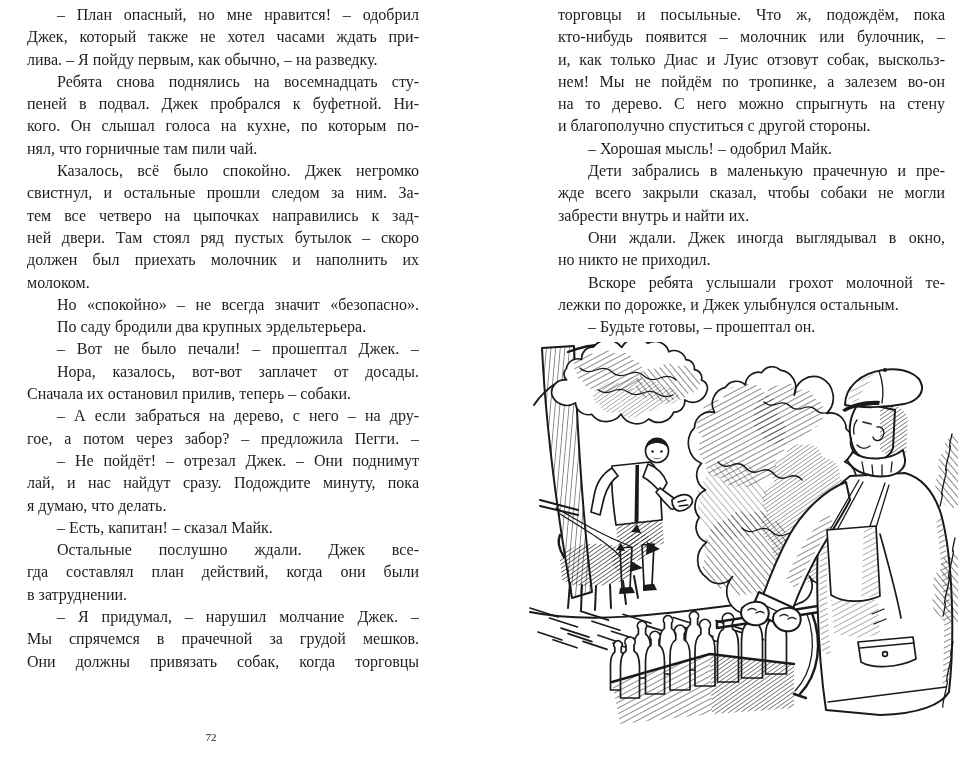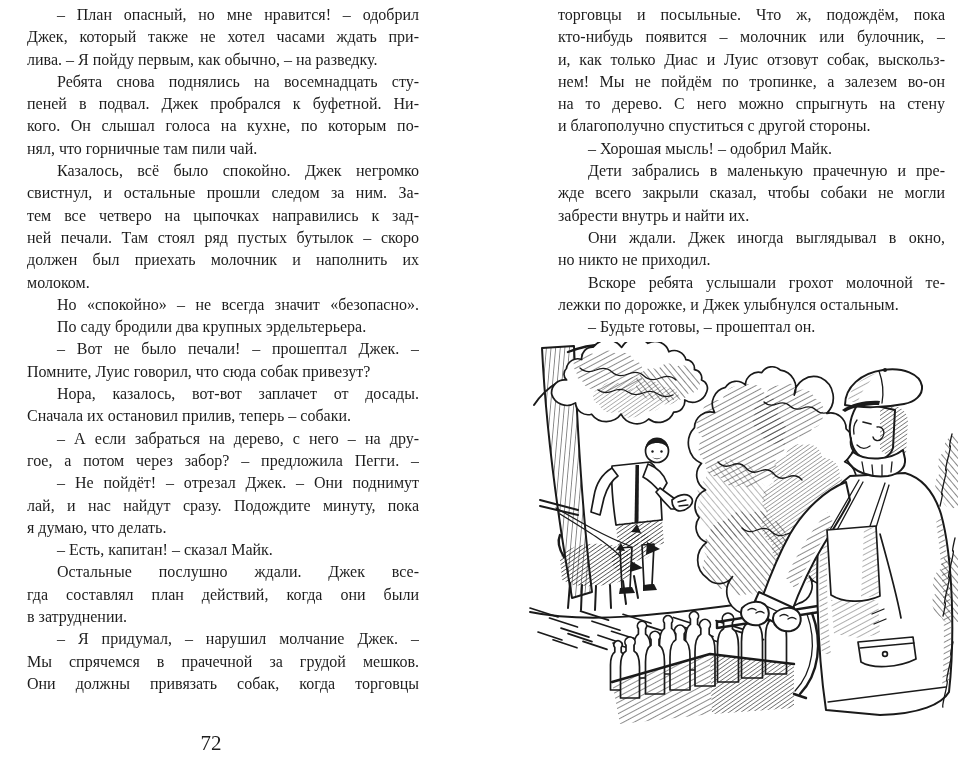--- a/index.html
+++ b/index.html
@@ -6,21 +6,21 @@
   .page{position:relative;width:958px;height:759px;background:#ffffff;overflow:hidden;
         font-family:"Liberation Serif","DejaVu Serif",serif;color:#1d1d1d;}
   .col{position:absolute;top:4px;}
   .col-left{left:3px;width:416px;}
   .col-right{left:534px;width:411px;}
   .line{font-size:16px;line-height:22.3px;height:22.3px;overflow:hidden;
         text-align:justify;text-align-last:justify;margin-left:24px;}
   .line.end{text-align-last:left;}
   .line.indent{text-indent:30px;}
   .pagenum{position:absolute;left:3px;top:731px;width:416px;text-align:center;
-           font-size:21px;color:#1d1d1d;}
+           font-size:11px;color:#1d1d1d;}
   .illus{position:absolute;left:528px;top:342px;width:430px;height:417px;}
   .illus path,.illus line,.illus circle{stroke:#1a1a1a;stroke-width:1.7;fill:none;
         stroke-linecap:round;stroke-linejoin:round;}
   .illus .f{fill:#ffffff;}
   .illus .ink{fill:#1a1a1a;stroke:none;}
   .illus .hA{fill:url(#ph);stroke:none;}
   .illus .hB{fill:url(#phd);stroke:none;}
   .illus .hC{fill:url(#ph2);stroke:none;}
   .illus .trunk{fill:url(#pv);}
   .illus .thin{stroke-width:1.3;}
@@ -38,27 +38,26 @@
       <div class="line indent">– План опасный, но мне нравится! – одобрил</div>
       <div class="line">Джек, который также не хотел часами ждать при-</div>
       <div class="line end">лива. – Я пойду первым, как обычно, – на разведку.</div>
       <div class="line indent">Ребята снова поднялись на восемнадцать сту-</div>
       <div class="line">пеней в подвал. Джек пробрался к буфетной. Ни-</div>
       <div class="line">кого. Он слышал голоса на кухне, по которым по-</div>
       <div class="line end">нял, что горничные там пили чай.</div>
       <div class="line indent">Казалось, всё было спокойно. Джек негромко</div>
       <div class="line">свистнул, и остальные прошли следом за ним. За-</div>
       <div class="line">тем все четверо на цыпочках направились к зад-</div>
-      <div class="line">ней печали. Там стоял ряд пустых бутылок – скоро</div>
+      <div class="line">ней двери. Там стоял ряд пустых бутылок – скоро</div>
       <div class="line">должен был приехать молочник и наполнить их</div>
       <div class="line end">молоком.</div>
       <div class="line indent">Но «спокойно» – не всегда значит «безопасно».</div>
       <div class="line indent end">По саду бродили два крупных эрдельтерьера.</div>
       <div class="line indent">– Вот не было печали! – прошептал Джек. –</div>
-      <div class="line end">Помните, Луис говорил, что сюда собак привезут?</div>
       <div class="line indent">Нора, казалось, вот-вот заплачет от досады.</div>
       <div class="line end">Сначала их остановил прилив, теперь – собаки.</div>
       <div class="line indent">– А если забраться на дерево, с него – на дру-</div>
       <div class="line">гое, а потом через забор? – предложила Пегги. –</div>
       <div class="line indent">– Не пойдёт! – отрезал Джек. – Они поднимут</div>
       <div class="line">лай, и нас найдут сразу. Подождите минуту, пока</div>
       <div class="line end">я думаю, что делать.</div>
       <div class="line indent end">– Есть, капитан! – сказал Майк.</div>
       <div class="line indent">Остальные послушно ждали. Джек все-</div>
       <div class="line">гда составлял план действий, когда они были</div>

